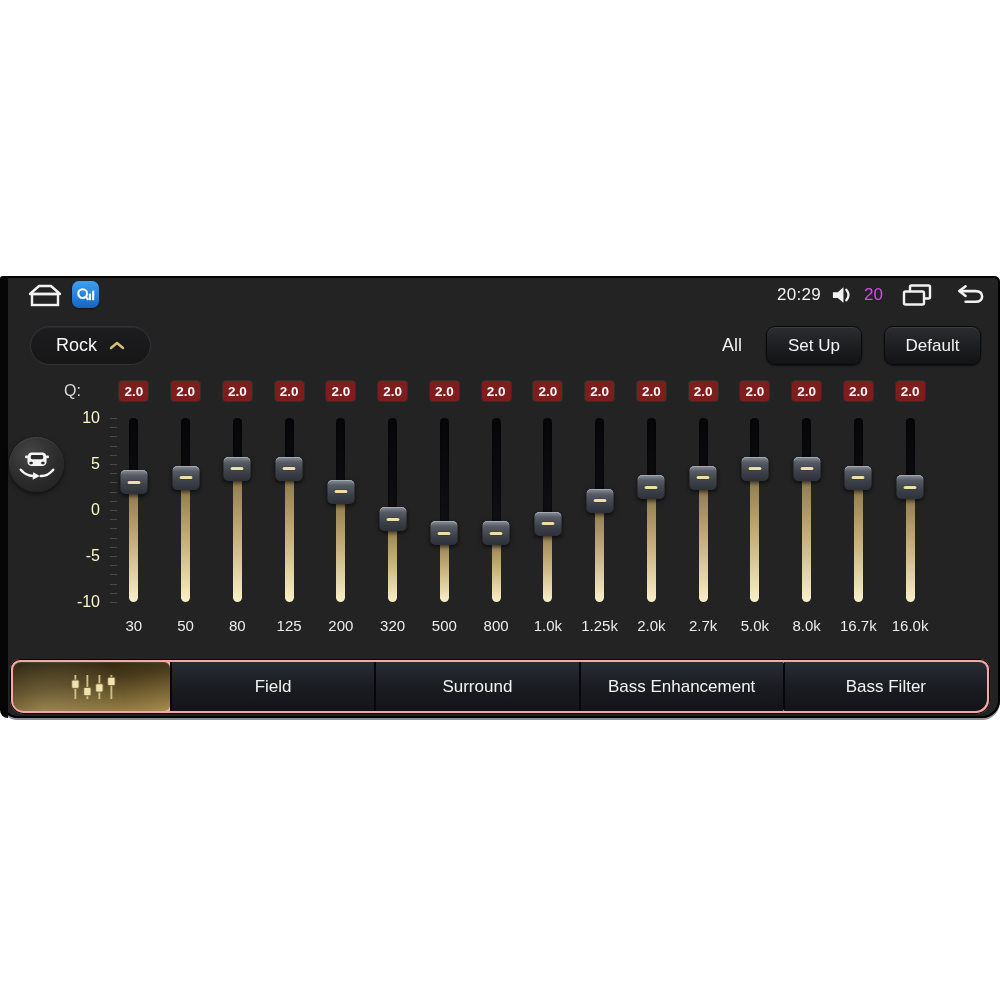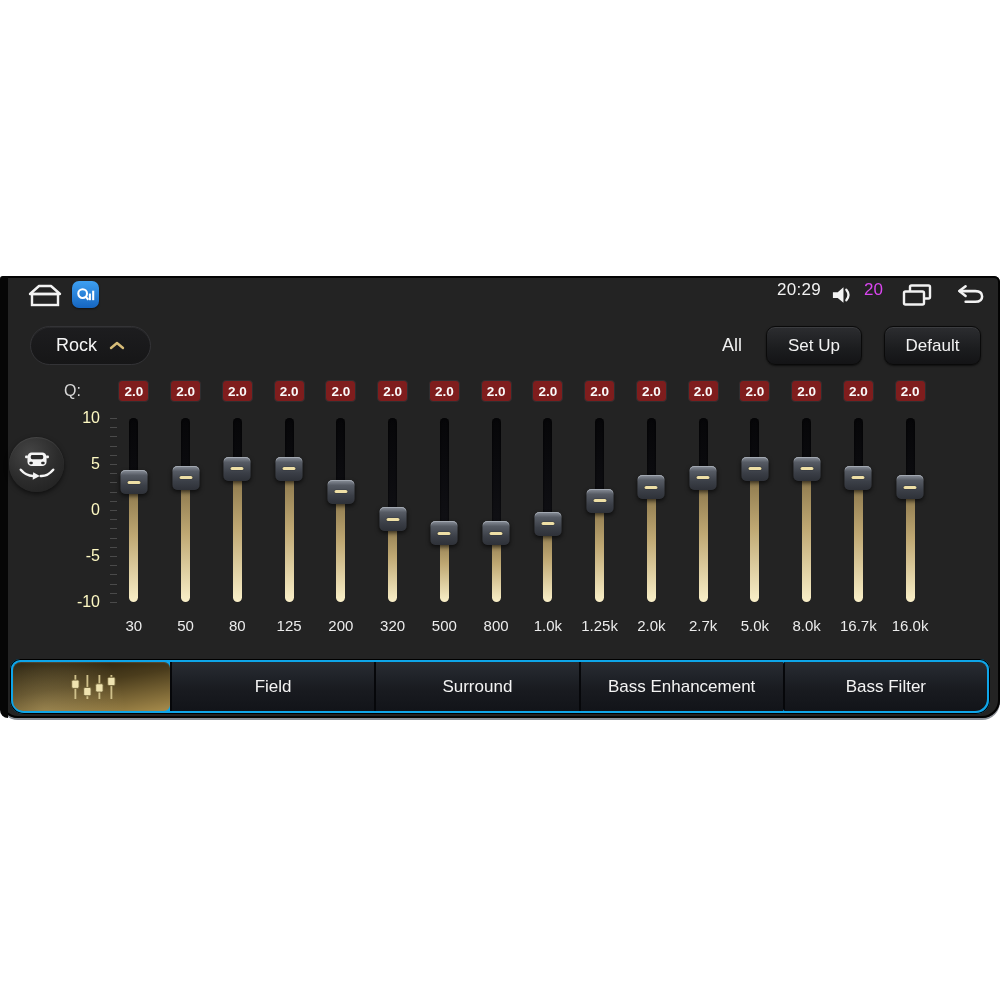--- a/index.html
+++ b/index.html
@@ -20,21 +20,21 @@
 
   
   .statusbar { position:absolute; left:0; top:0; width:100%; height:38px; }
   .home-btn { position:absolute; left:26px; top:6px; width:38px; height:27px; cursor:pointer; }
   .app-btn {
     position:absolute; left:72px; top:5px; width:27px; height:27px; border-radius:7px;
     background:linear-gradient(180deg,#3ea0f2 0%, #1565c0 100%);
     display:flex; align-items:center; justify-content:center;
     box-shadow:0 1px 2px rgba(0,0,0,.5);
   }
-  .status-right { position:absolute; right:14px; top:4px; height:30px; display:flex; gap:10px; }
+  .status-right { position:absolute; right:14px; top:4px; height:30px; display:flex; align-items:center; gap:10px; }
   .status-time { color:#f2f2f2; font-size:17px; letter-spacing:.3px; }
   .status-vol  { color:#d946ef; font-size:17px; }
   .st-icon { display:flex; align-items:center; justify-content:center; }
 
   
   .preset-pill {
     position:absolute; left:30px; top:50px; width:121px; height:39px;
     background:linear-gradient(180deg,#1d1d1f,#161617);
     border:1px solid #333336; border-radius:20px;
     display:flex; align-items:center; justify-content:center; gap:12px;
@@ -103,21 +103,21 @@
   .car-btn {
     position:absolute; left:9px; top:161px; width:55px; height:55px; border-radius:50%;
     background:radial-gradient(circle at 38% 30%, #454545 0%, #2b2b2b 55%, #1e1e1e 100%);
     box-shadow: 0 2px 5px rgba(0,0,0,.6), inset 0 1px 1px rgba(255,255,255,.08);
     display:flex; align-items:center; justify-content:center; cursor:pointer;
   }
 
   
   .tabbar {
     position:absolute; left:10px; top:383px; width:980px; height:55px;
-    background:#0ea5e9; border-radius:10px 10px 14px 14px;
+    background:#fca5a5; border-radius:10px 10px 14px 14px;
     display:flex; padding:3px; overflow:hidden;
     box-shadow: inset 0 0 0 1px #000;
   }
   .tab {
     display:flex; align-items:center; justify-content:center;
     color:#f3f3f3; font-size:17px; cursor:pointer;
     background:linear-gradient(180deg,#282c33 0%, #191b20 55%, #121419 100%);
   }
   .tab + .tab { border-left:2px solid #06070a; }
   .tab.text { flex:1; }

